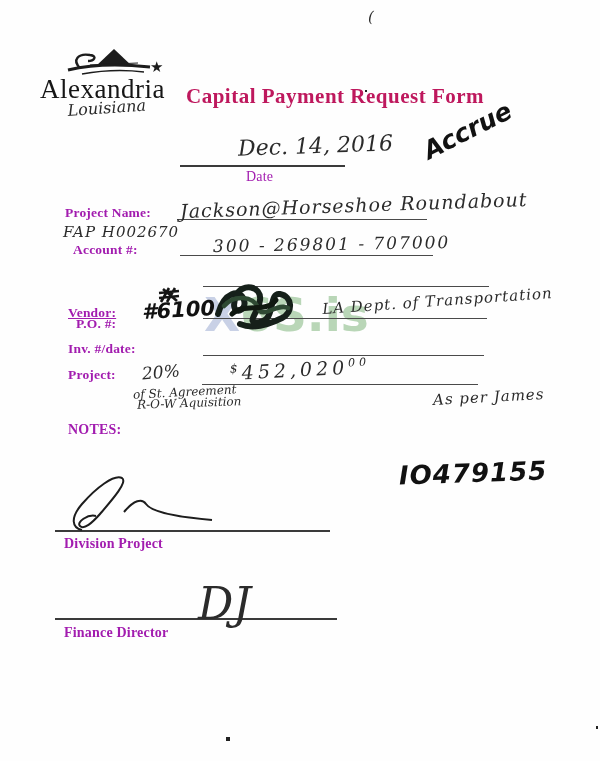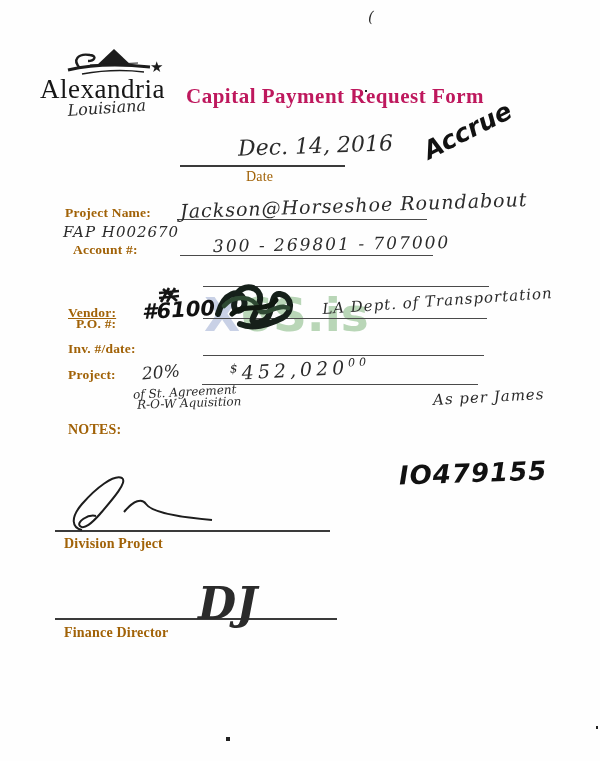--- a/index.html
+++ b/index.html
@@ -1,21 +1,21 @@
 <!DOCTYPE html>
 <html><head>
 <meta charset="utf-8">
 <style>
   html,body{margin:0;padding:0;background:#ffffff;}
   #page{
     position:relative;width:600px;height:761px;background:#fefefe;overflow:hidden;
     font-family:"Liberation Serif",serif;color:#1d1d1d;
   }
   .abs{position:absolute;}
-  .label{font-family:"Liberation Serif",serif;font-weight:700;font-size:13.5px;color:#a16207;letter-spacing:.2px;}
+  .label{font-family:"Liberation Serif",serif;font-weight:700;font-size:13.5px;color:#a21caf;letter-spacing:.2px;}
   .title{font-family:"Liberation Serif",serif;font-weight:700;font-size:21px;color:#be185d;letter-spacing:.5px;}
   .rule{position:absolute;height:2px;background:#3a3a3a;}
   .rule.thin{height:1.4px;background:#4a4a4a;}
   .hand{font-family:"DejaVu Serif",serif;font-style:italic;color:#2b2b2b;white-space:nowrap;}
   .marker{font-family:"DejaVu Sans",sans-serif;font-weight:700;color:#111;white-space:nowrap;}
   .watermark{font-family:"DejaVu Sans",sans-serif;font-weight:700;font-size:47px;letter-spacing:0px;opacity:.62;white-space:nowrap;}
   .watermark .wx{color:#a9b7d8;}
   .watermark .wrest{color:#8fbe8d;}
   .speck{position:absolute;background:#222;}
   svg{display:block;}
@@ -97,21 +97,21 @@
 
   <div class="abs marker" style="left:399px;top:458px;font-size:26px;letter-spacing:1px;font-style:italic;transform:rotate(-2deg);z-index:2;">IO479155</div>
 
   <svg class="abs" style="left:62px;top:470px;z-index:2;" width="180" height="64">
     <path d="M20 60 C10 58 8 48 20 34 C34 18 52 4 60 8 C66 12 50 30 38 44 C30 53 22 60 18 56 C14 52 26 44 34 46" fill="none" stroke="#1d1d1d" stroke-width="2"></path>
     <path d="M62 42 C72 30 80 28 84 34 C88 40 104 46 150 50" fill="none" stroke="#1d1d1d" stroke-width="2"></path>
   </svg>
   <div class="rule" style="left:55px;top:530px;width:275px;z-index:1;"></div>
   <div class="abs label" style="left:64px;top:536px;font-size:14px;z-index:2;">Division Project</div>
 
-  <div class="abs hand" style="left:198px;top:578px;font-size:44px;font-weight:700;z-index:2;">DJ</div>
+  <div class="abs hand" style="left:198px;top:578px;font-size:44px;font-weight:400;z-index:2;">DJ</div>
   <div class="rule" style="left:55px;top:618px;width:282px;z-index:1;"></div>
   <div class="abs label" style="left:64px;top:625px;font-size:14px;z-index:2;">Finance Director</div>
 
   <div class="speck" style="left:226px;top:737px;width:4px;height:4px;"></div>
   <div class="speck" style="left:596px;top:726px;width:2px;height:3px;"></div>
   <div class="speck" style="left:365px;top:90px;width:2px;height:2px;"></div>
 
 </div>
 
 </body></html>

